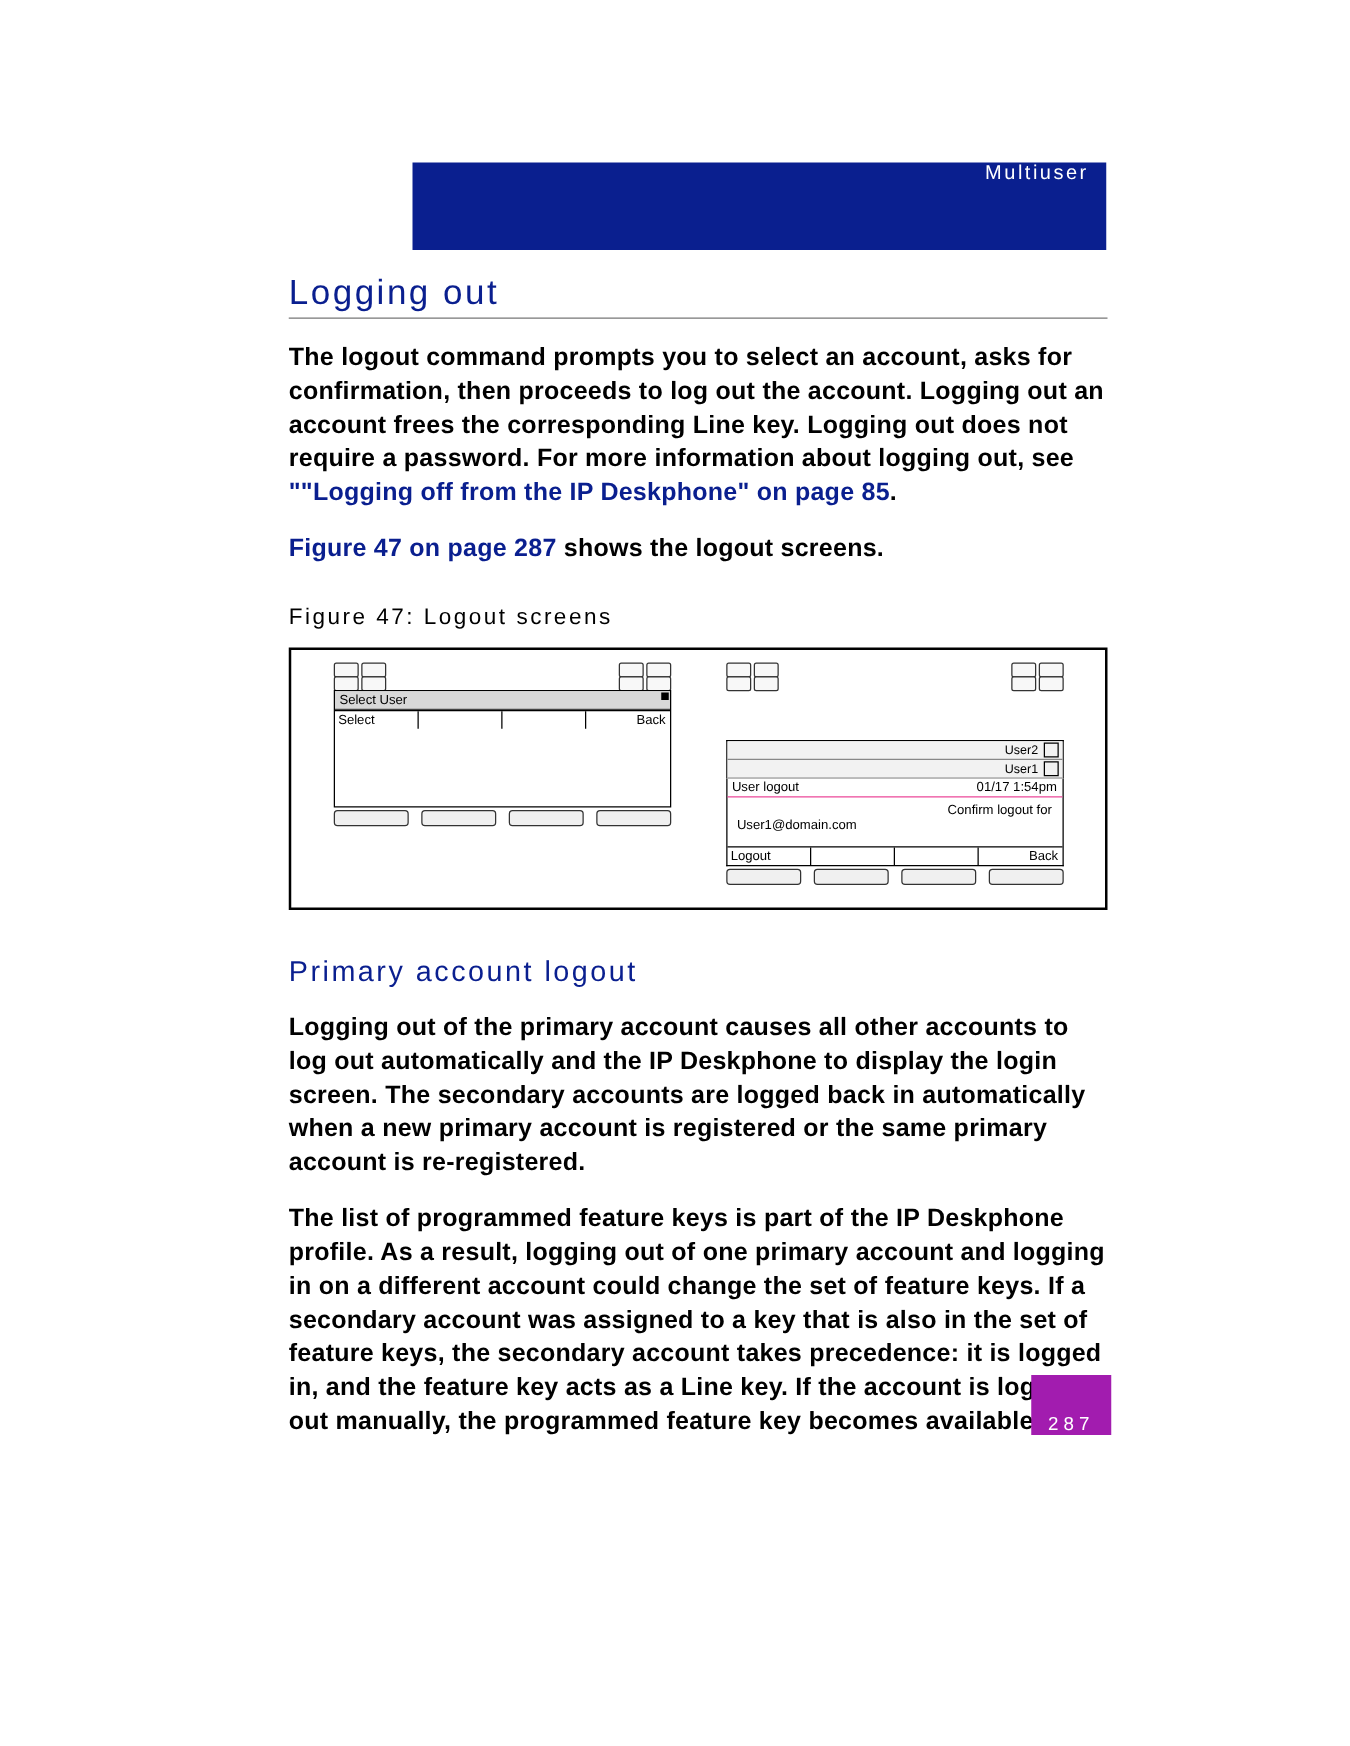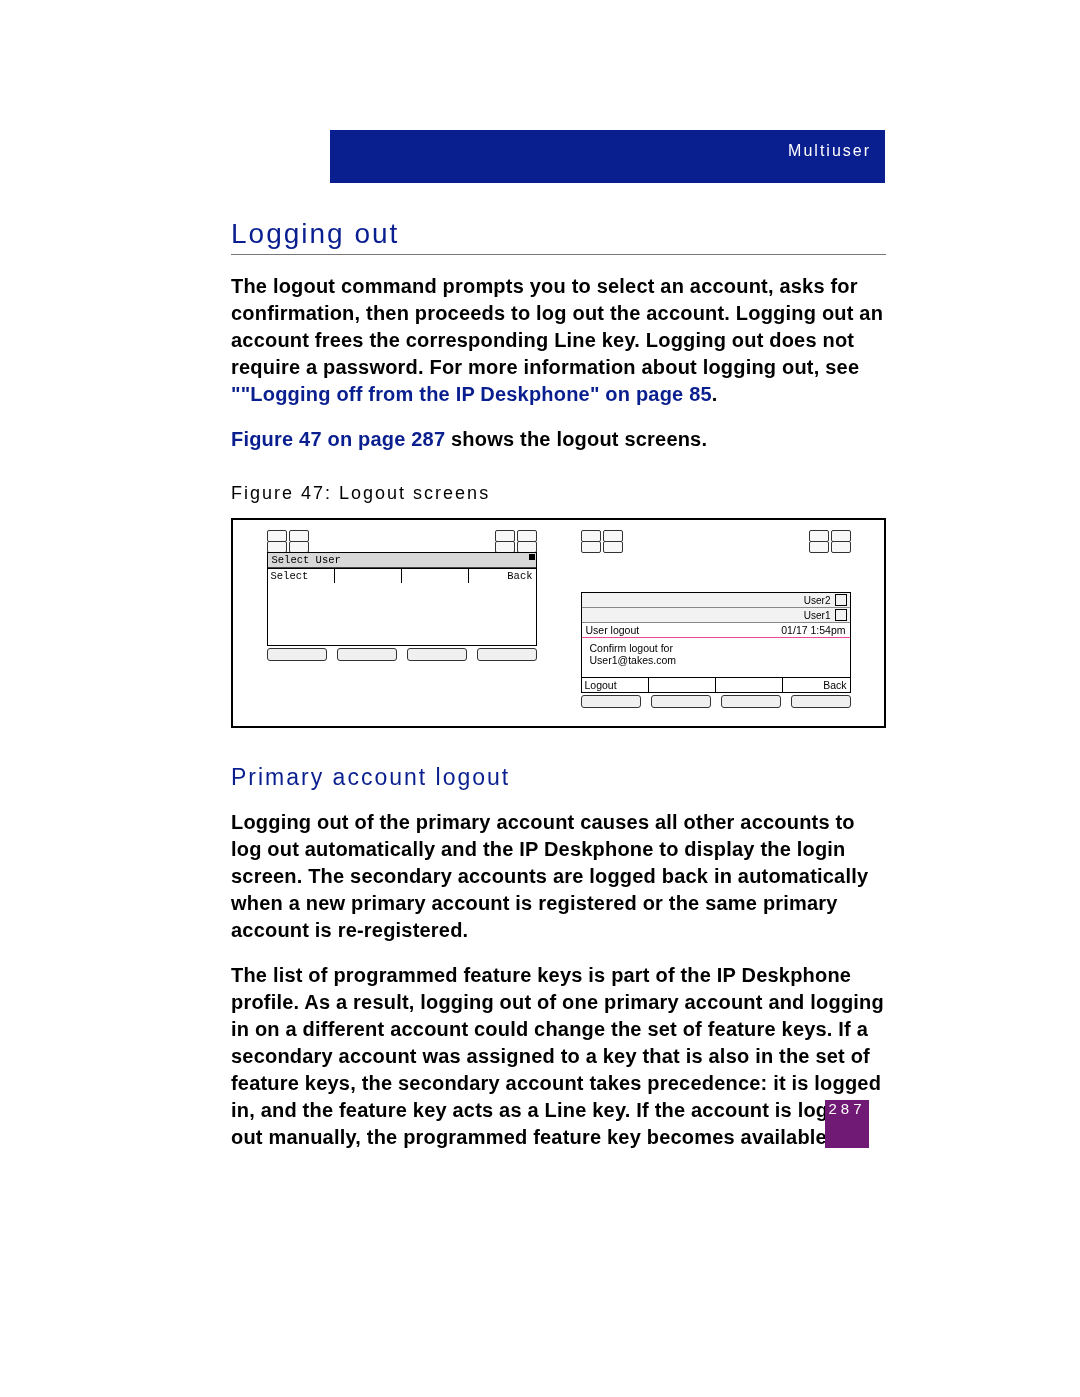--- a/index.html
+++ b/index.html
@@ -14,24 +14,24 @@
     height: 1397px;
     position: relative;
     background: #fff;
     overflow: hidden;
   }
   .header-banner {
     position: absolute;
     top: 130px;
     left: 330px;
     width: 555px;
-    height: 53px;
+    height: 70px;
     background: #0a1f8f;
     display: flex;
-    align-items: center;
+    align-items: flex-start;
     justify-content: flex-end;
     padding: 0 14px 12px 0;
     box-sizing: border-box;
   }
   .header-banner span {
     color: #fff;
     font-size: 16px;
     letter-spacing: 2px;
   }
   .content {
@@ -125,21 +125,20 @@
     font-size: 10.5px;
     line-height: 1.4;
     padding: 0 2px;
   }
   .lcd-body .item.selected {
     background: #000;
     color: #fff;
   }
   .scroll-affordance {
     position: relative;
-    font-family: Liberation Mono, monospace;
   }
   .scroll-affordance::after {
     content: "";
     position: absolute;
     right: 1px;
     top: 1px;
     width: 6px;
     height: 6px;
     background: #000;
   }
@@ -203,26 +202,26 @@
     background: #f2f2f2;
     min-height: 14px;
   }
   .right-lcd-top .line .txt {
     flex: 0 0 auto;
   }
   .page-number-box {
     position: absolute;
     top: 1100px;
     left: 825px;
-    width: 44px;
+    width: 64px;
     height: 48px;
-    background: #701a75;
+    background: #a21caf;
     color: #fff;
     display: flex;
-    align-items: flex-start;
+    align-items: flex-end;
     justify-content: center;
     font-size: 15px;
     letter-spacing: 4px;
   }
 </style>
 </head>
 <body>
 
 <div class="page">
 
@@ -316,22 +315,22 @@
             <span class="phone-icon"></span>
           </div>
         </div>
 
         <div class="lcd" style="border-top:none; min-height:70px;">
           <div class="right-line bordered" style="padding:1px 4px;">
             <span>User logout</span>
             <span>01/17 1:54pm</span>
           </div>
           <div class="lcd-body" style="text-align:left; padding:4px 8px;">
-            <div style="font-size:10.5px;">Confirm logout for</div>
-            <div style="font-size:10.5px;">User1@takes.com</div>
+            <div style="font-size:10.5px;text-align:right;">Confirm logout for</div>
+            <div style="font-size:10.5px;">User1@domain.com</div>
           </div>
           <div class="lcd-softkeys">
             <div class="softkey-cell">Logout</div>
             <div class="softkey-cell"></div>
             <div class="softkey-cell"></div>
             <div class="softkey-cell">Back</div>
           </div>
         </div>
         <div class="bottom-keys">
           <div class="btm"></div>

